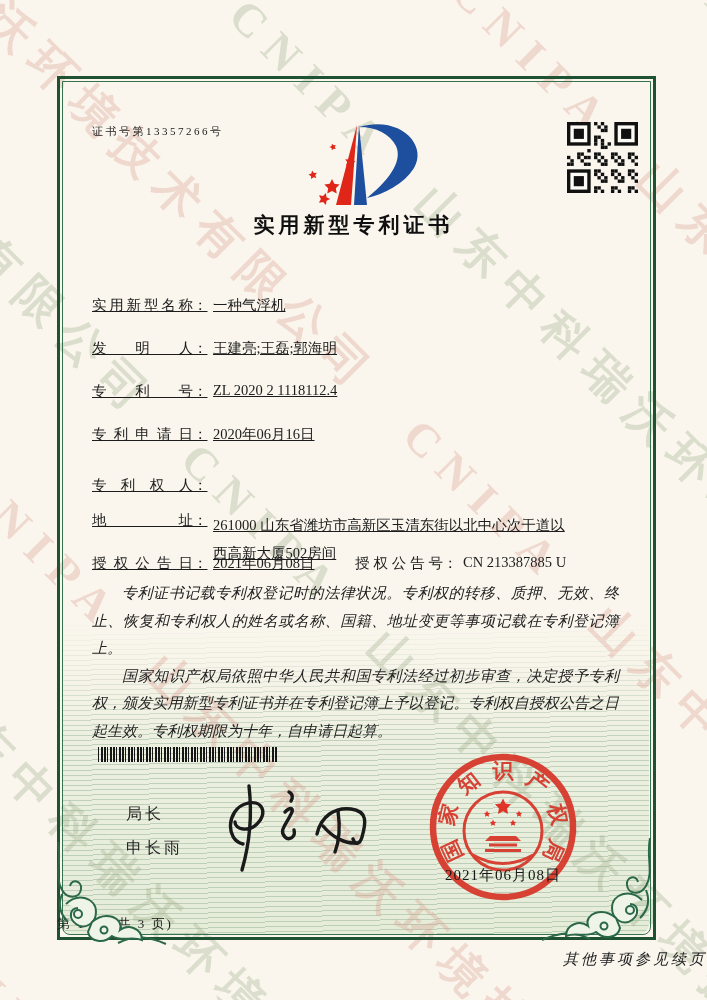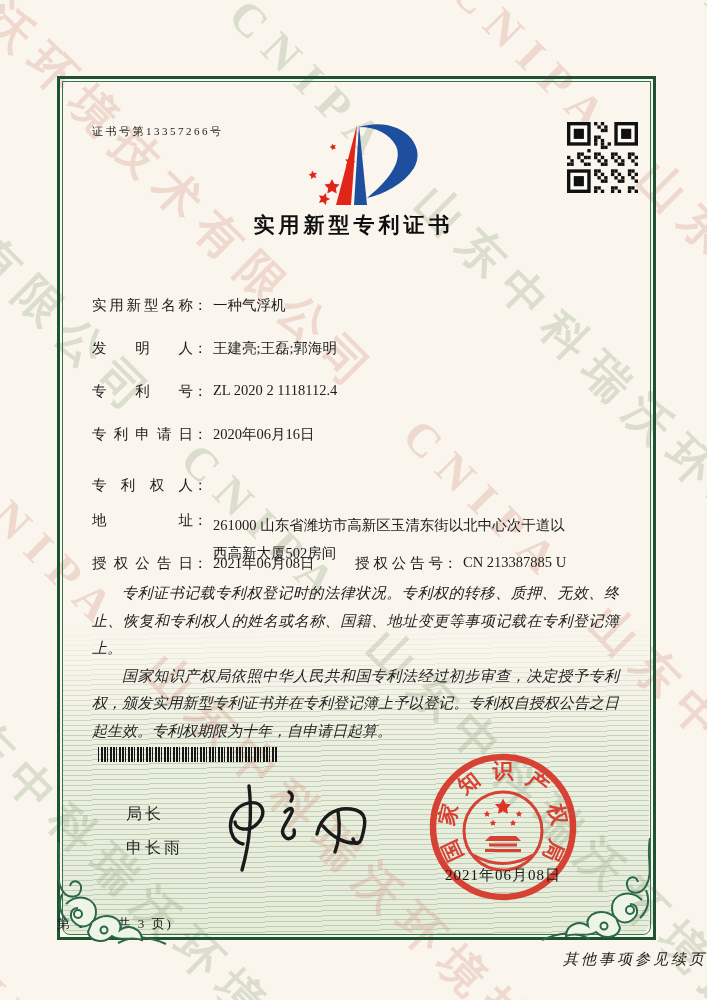--- a/index.html
+++ b/index.html
@@ -24,21 +24,21 @@
   .frame-outer{position:absolute;left:57px;top:76px;width:593px;height:858px;
     border:3px solid #1f5233;z-index:3;}
   .frame-inner{position:absolute;left:2px;top:2px;right:2px;bottom:2px;
     border:1px solid #35734e;border-radius:0 0 8px 8px;}
   .abs{position:absolute;z-index:4;}
   .cert-no{left:92px;top:124px;font-size:11px;letter-spacing:2.5px;}
   .logo{left:296px;top:113px;}
   .qr{left:567px;top:122px;}
   .title{left:57px;top:211px;width:593px;text-align:center;font-size:21px;
     font-weight:bold;letter-spacing:4px;color:#0f0f0f;}
-  .frow{left:92px;width:560px;font-size:14.5px;display:flex;align-items:flex-start;}
+  .frow{left:92px;width:560px;font-size:14.5px;display:flex;align-items:flex-start;text-decoration:underline;}
   .flabel{display:inline-block;width:101px;text-align:justify;text-align-last:justify;}
   .fcolon{display:inline-block;width:15px;}
   .fvalue{margin-left:5px;}
   .fvalue-wide{max-width:356px;line-height:28px;}
   .pair2{position:absolute;left:263px;top:0;display:flex;}
   .flabel2{display:inline-block;width:88px;text-align:justify;text-align-last:justify;}
   .body-text{left:92px;top:580px;width:527px;font-size:15px;line-height:27.5px;
     font-style:italic;text-align:justify;color:#222;}
   .body-text p{margin:0;text-indent:2em;}
   .barcode{left:98px;top:747px;}

